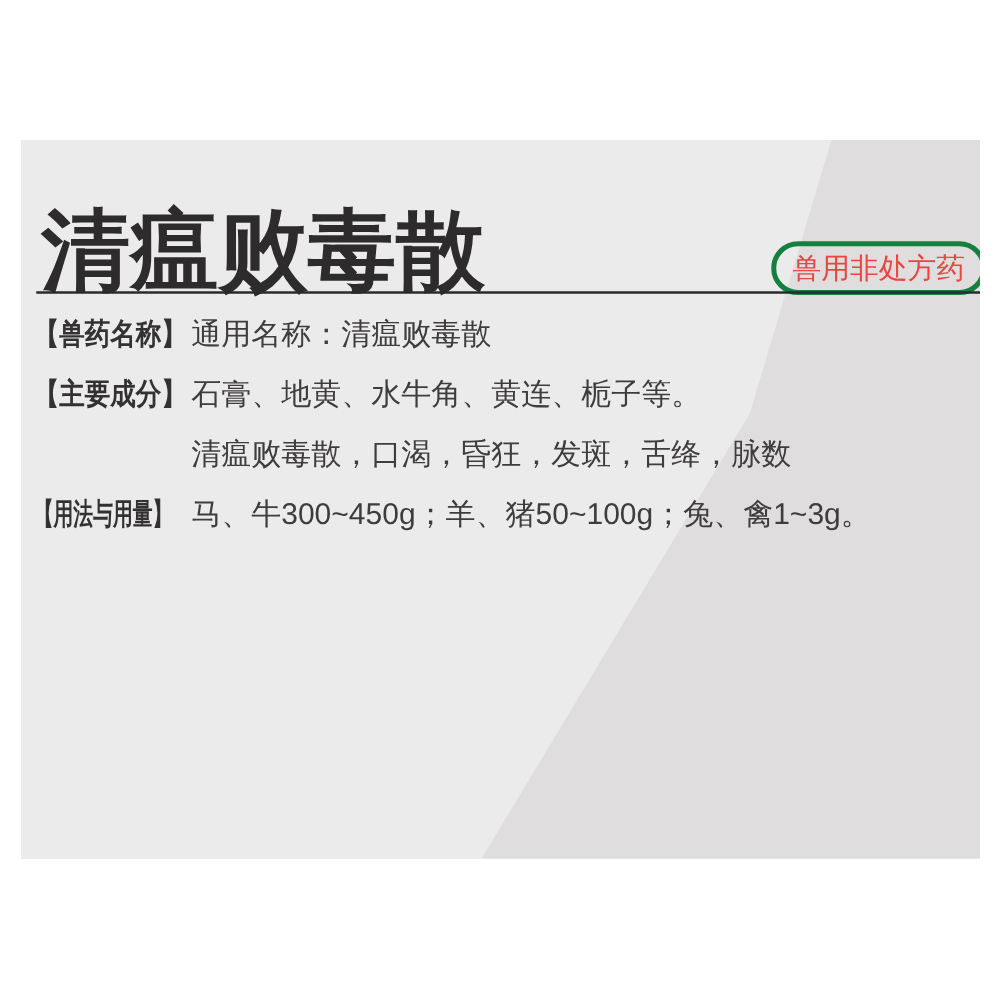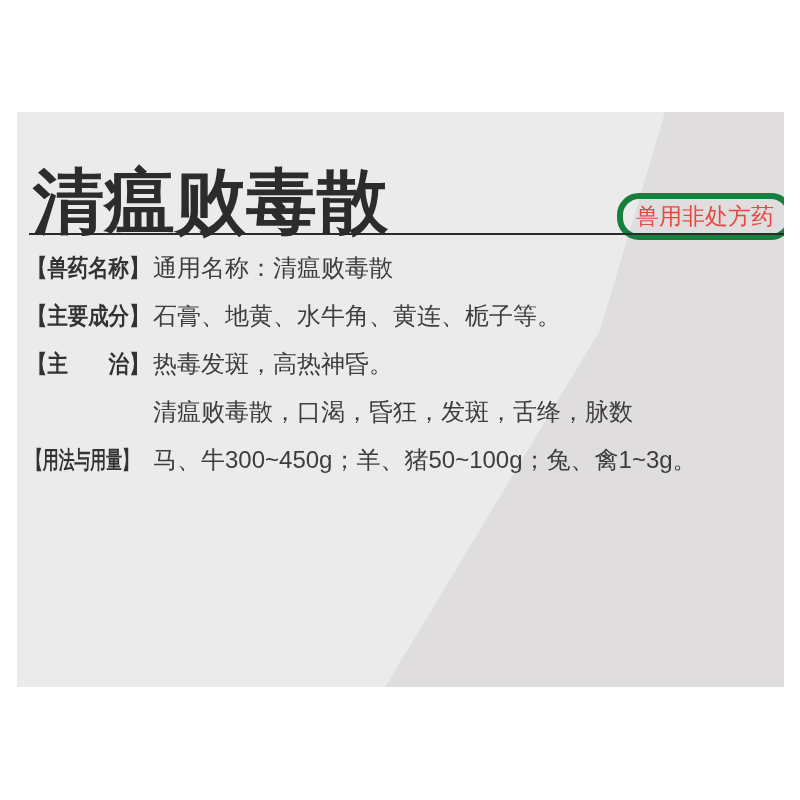--- a/index.html
+++ b/index.html
@@ -47,21 +47,21 @@
     letter-spacing: 0px;
     white-space: nowrap;
   }
   .badge {
     position: absolute;
     left: 600px;
     top: 81px;
     height: 35px;
     line-height: 35px;
     padding: 0 13px;
-    border: 6px solid #15803d;
+    border: 4px solid #15803d;
     border-radius: 22px;
     color: #e9463f;
     font-size: 23px;
     font-weight: 400;
     white-space: nowrap;
     box-sizing: content-box;
   }
   .divider {
     position: absolute;
     left: 12px;
@@ -115,18 +115,17 @@
 
     <h1 class="title">清瘟败毒散</h1>
 
     <span class="badge">兽用非处方药</span>
 
     <hr class="divider">
 
     <div class="rows">
         <div class="row"><span class="row-label">【兽药名称】</span><span class="row-content">通用名称：清瘟败毒散</span></div>
         <div class="row"><span class="row-label">【主要成分】</span><span class="row-content">石膏、地黄、水牛角、黄连、栀子等。</span></div>
-        <div class="row"><span class="row-label">【主　　治】</span><span class="row-content">热毒发斑，高热神昏。</span></div>
         <div class="row"><span class="row-label"></span><span class="row-content">清瘟败毒散，口渴，昏狂，发斑，舌绛，脉数</span></div>
         <div class="row"><span class="row-label long">【用法与用量】</span><span class="row-content">马、牛300~450g；羊、猪50~100g；兔、禽1~3g。</span></div>
       </div>
   </div>
 </div>
 
 </body></html>

